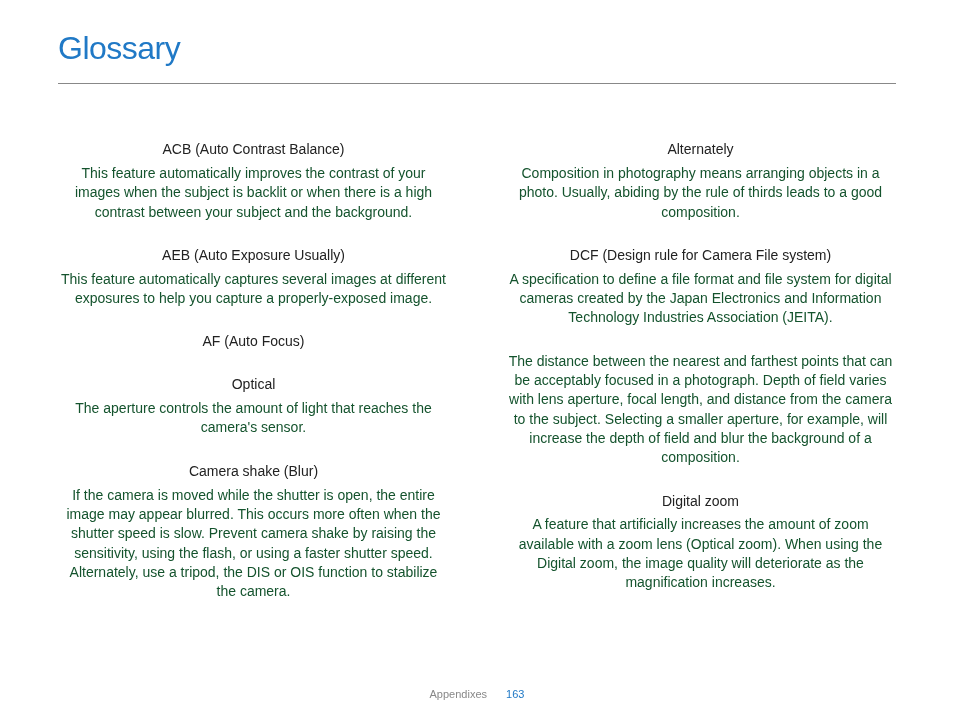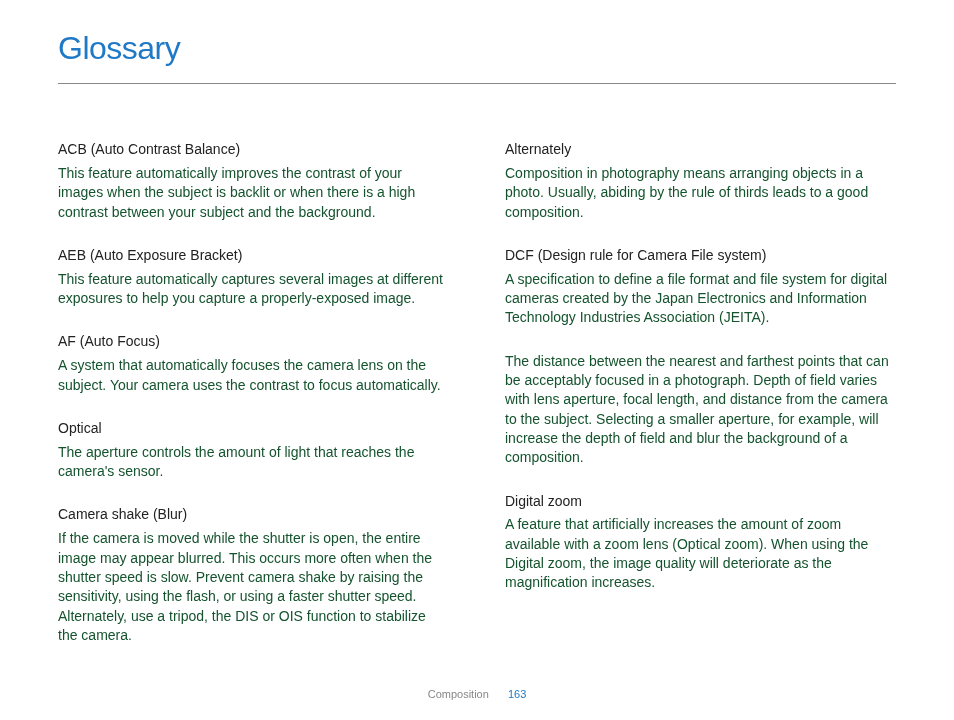--- a/index.html
+++ b/index.html
@@ -19,20 +19,21 @@
   .title {
     font-size: 32px;
     font-weight: 400;
     color: #2079c6;
     letter-spacing: -0.5px;
     font-family: Arial, Helvetica, sans-serif;
   }
   .columns {
     display: flex;
     gap: 56px;
+    text-align: center;
   }
   .col {
     flex: 1;
     min-width: 0;
   }
   .entry {
     margin-bottom: 24px;
   }
   .term {
     font-size: 14px;
@@ -71,26 +72,25 @@
   <h1 class="title">Glossary</h1>
 </div>
 
 <div class="columns">
   <div class="col">
     <div class="entry">
       <div class="term">ACB (Auto Contrast Balance)</div>
       <div class="def">This feature automatically improves the contrast of your images when the subject is backlit or when there is a high contrast between your subject and the background.</div>
     </div>
     <div class="entry">
-      <div class="term">AEB (Auto Exposure Bracket)</div>
+      <div class="term">AEB (Auto Exposure Usually)</div>
       <div class="def">This feature automatically captures several images at different exposures to help you capture a properly-exposed image.</div>
     </div>
     <div class="entry">
       <div class="term">AF (Auto Focus)</div>
-      <div class="def">A system that automatically focuses the camera lens on the subject. Your camera uses the contrast to focus automatically.</div>
     </div>
     <div class="entry">
       <div class="term">Optical</div>
       <div class="def">The aperture controls the amount of light that reaches the camera's sensor.</div>
     </div>
     <div class="entry">
       <div class="term">Camera shake (Blur)</div>
       <div class="def">If the camera is moved while the shutter is open, the entire image may appear blurred. This occurs more often when the shutter speed is slow. Prevent camera shake by raising the sensitivity, using the flash, or using a faster shutter speed. Alternately, use a tripod, the DIS or OIS function to stabilize the camera.</div>
     </div>
   </div>
@@ -108,15 +108,15 @@
       <div class="def">The distance between the nearest and farthest points that can be acceptably focused in a photograph. Depth of field varies with lens aperture, focal length, and distance from the camera to the subject. Selecting a smaller aperture, for example, will increase the depth of field and blur the background of a composition.</div>
     </div>
     <div class="entry">
       <div class="term">Digital zoom</div>
       <div class="def">A feature that artificially increases the amount of zoom available with a zoom lens (Optical zoom). When using the Digital zoom, the image quality will deteriorate as the magnification increases.</div>
     </div>
   </div>
 </div>
 
 <div class="footer">
-  <span class="section">Composition</span>
+  <span class="section">Appendixes</span>
   <span class="num">163</span>
 </div>
 
 </body></html>

